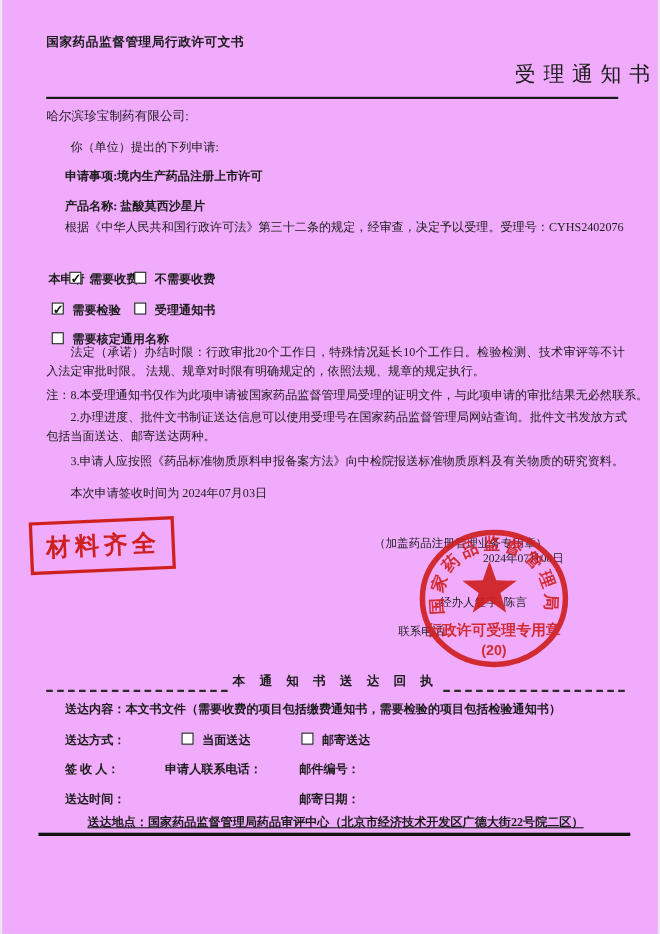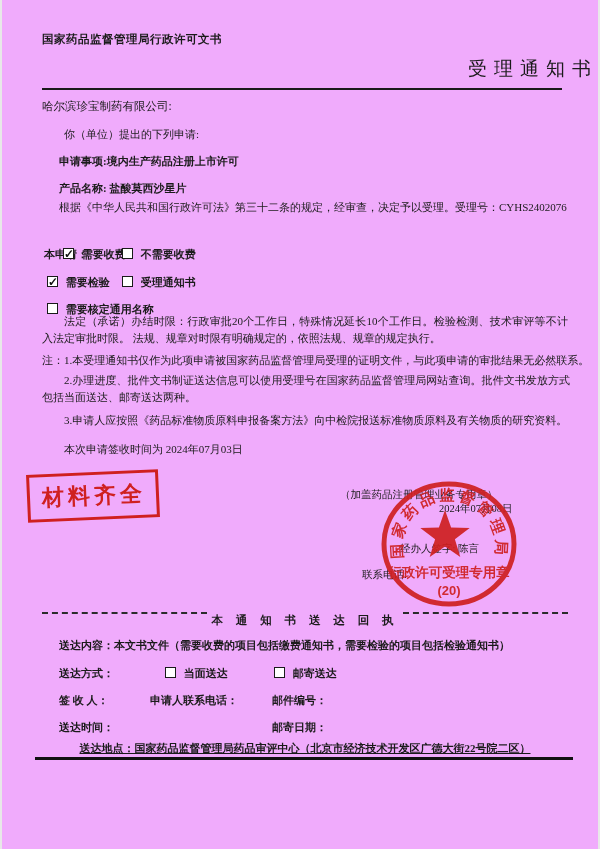--- a/index.html
+++ b/index.html
@@ -45,21 +45,21 @@
     color:var(--stamp-red,#cf2020); font-size:22px; font-weight:bold;
     padding:4px 10px 5px 12px; letter-spacing:4px; transform:rotate(-2.5deg);
     background:rgba(255,255,255,0);
   }
   .seal-note { left:338px; top:487px; font-size:10.5px; }
   .seal-date { left:408px; top:501px; font-size:10.5px;padding-left:29px; }
   .handler { left:398px; top:541px; font-size:10.5px; }
   .contact { left:360px; top:567px; font-size:10.5px; }
   .stamp-svg { left:357px; top:454px; width:180px; height:180px; color:var(--stamp-red,#cf2020); opacity:0.92; }
 
-  .separator { left:40px; right:30px; top:612px; display:flex; align-items:flex-start; }
+  .separator { left:40px; right:30px; top:612px; display:flex; align-items:flex-end; }
   .sep-dash { flex:1; border-top:2px dashed #2b2b2b; }
   .sep-text { padding:0 4px; font-weight:bold; font-size:11.5px; letter-spacing:5px; white-space:nowrap; }
 
   .r-content { left:57px; top:637px; font-weight:bold; }
   .r-method-label { left:57px; top:665px; font-weight:bold; }
   .r-method1 { left:163px; top:665px; }
   .r-method2 { left:272px; top:665px; }
   .r-signer { left:57px; top:692px; font-weight:bold; }
   .r-phone { left:148px; top:692px; font-weight:bold; }
   .r-mailno { left:270px; top:692px; font-weight:bold; }
@@ -106,21 +106,21 @@
     </span>
   </div>
   <div class="abs cb-row cb-row3">
     <span class="cb-item" style="left:45px;">
       <span class="cb"></span>
       <span class="cb-label">需要核定通用名称</span>
     </span>
   </div>
 
   <div class="abs time-limit">法定（承诺）办结时限：行政审批20个工作日，特殊情况延长10个工作日。检验检测、技术审评等不计入法定审批时限。 法规、规章对时限有明确规定的，依照法规、规章的规定执行。</div>
-  <div class="abs note1 nowrap">注：1.本受理通知书仅作为此项申请被国家药品监督管理局受理的证明文件，与此项申请的审批结果无必然联系。</div>
+  <div class="abs note1 nowrap">注：8.本受理通知书仅作为此项申请被国家药品监督管理局受理的证明文件，与此项申请的审批结果无必然联系。</div>
   <div class="abs note2">2.办理进度、批件文书制证送达信息可以使用受理号在国家药品监督管理局网站查询。批件文书发放方式包括当面送达、邮寄送达两种。</div>
   <div class="abs note3">3.申请人应按照《药品标准物质原料申报备案方法》向中检院报送标准物质原料及有关物质的研究资料。</div>
   <div class="abs sign-time nowrap">本次申请签收时间为 2024年07月03日</div>
 
   <div class="abs materials-box nowrap">材料齐全</div>
 
   <div class="abs seal-note nowrap">（加盖药品注册管理业务专用章）</div>
   <div class="abs seal-date nowrap">2024年07月08日</div>
   <div class="abs handler nowrap">经办人签字: 陈言</div>
   <div class="abs contact nowrap">联系电话:</div>

